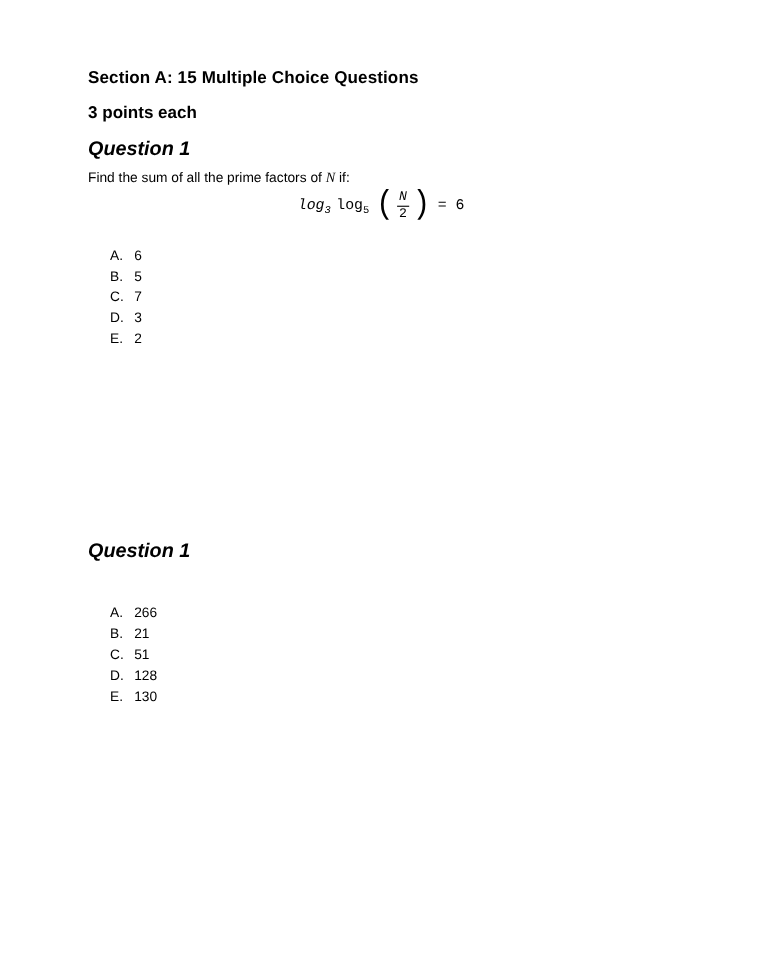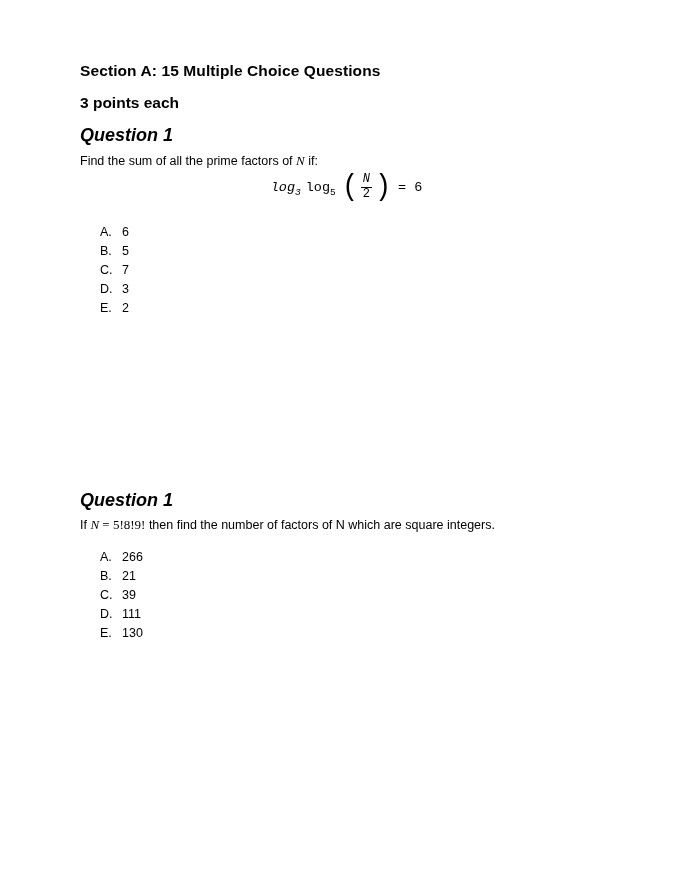--- a/index.html
+++ b/index.html
@@ -129,38 +129,37 @@
       <span class="option-letter">D.</span>
       <span class="option-value">3</span>
     </div>
     <div class="option-row">
       <span class="option-letter">E.</span>
       <span class="option-value">2</span>
     </div>
   </div>
 
   <div class="abs q-label q2-label">Question 1</div>
-  <div class="abs q-prompt q2-prompt"><span>If </span><span class="math-var">N</span><span class="math-plain"> = 5!8!9!</span><span> then find the number of factors of N which are square integers.</span></div>
 
   <div class="abs options q2-options">
     <div class="option-row">
       <span class="option-letter">A.</span>
       <span class="option-value">266</span>
     </div>
     <div class="option-row">
       <span class="option-letter">B.</span>
       <span class="option-value">21</span>
     </div>
     <div class="option-row">
       <span class="option-letter">C.</span>
-      <span class="option-value">39</span>
+      <span class="option-value">51</span>
     </div>
     <div class="option-row">
       <span class="option-letter">D.</span>
-      <span class="option-value">111</span>
+      <span class="option-value">128</span>
     </div>
     <div class="option-row">
       <span class="option-letter">E.</span>
       <span class="option-value">130</span>
     </div>
   </div>
 
 </div>
 
 </body></html>

